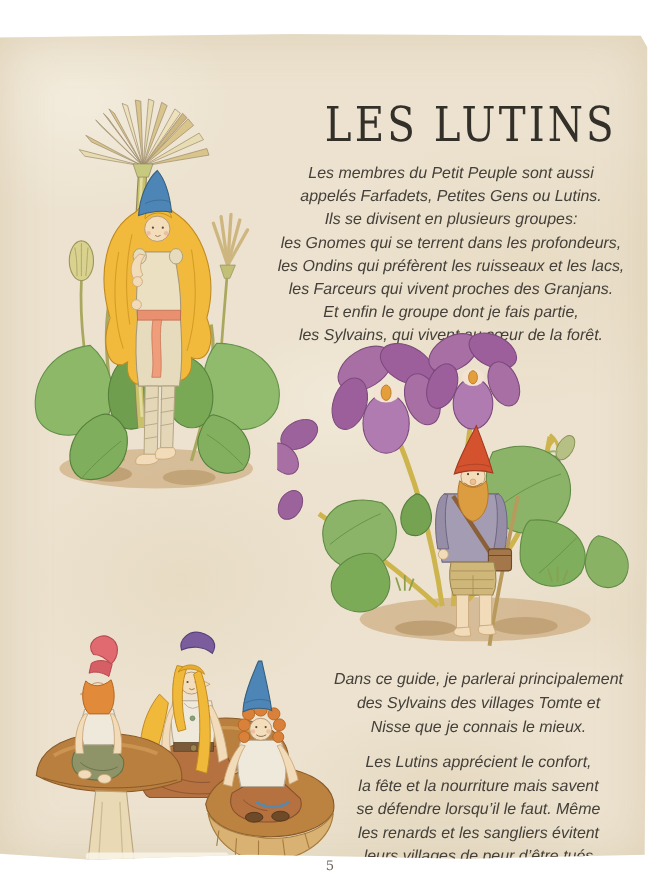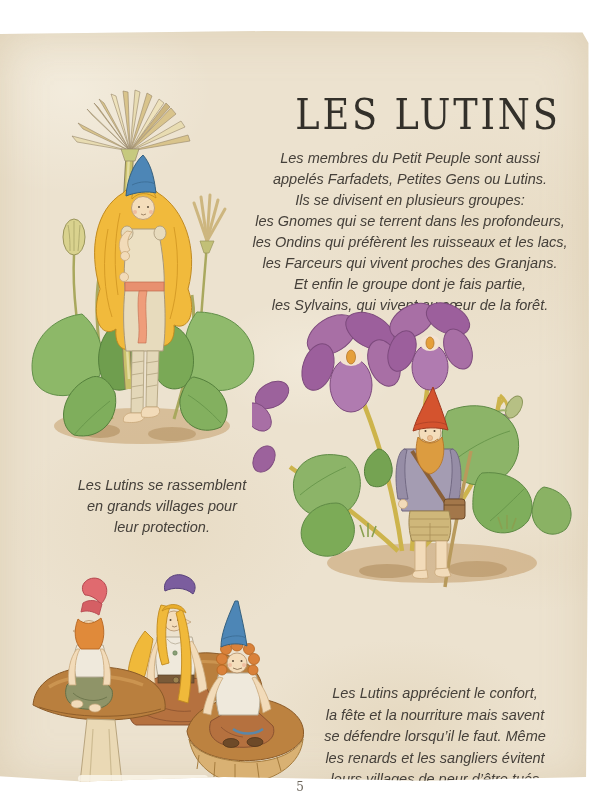--- a/index.html
+++ b/index.html
@@ -57,24 +57,24 @@
 
   <div class="hand intro">Les membres du Petit Peuple sont aussi
 appelés Farfadets, Petites Gens ou Lutins.
 Ils se divisent en plusieurs groupes:
 les Gnomes qui se terrent dans les profondeurs,
 les Ondins qui préfèrent les ruisseaux et les lacs,
 les Farceurs qui vivent proches des Granjans.
 Et enfin le groupe dont je fais partie,
 les Sylvains, qui vivent au cœur de la forêt.</div>
 
-  <div class="hand caption">Les Lutins se rassemblent
-en grands villages pour
-leur protection.</div>
-
+
+  <div class="hand guide">Dans ce guide, je parlerai principalement
+des Sylvains des villages Tomte et
+Nisse que je connais le mieux.</div>
 
   <div class="hand comfort">Les Lutins apprécient le confort,
 la fête et la nourriture mais savent
 se défendre lorsqu’il le faut. Même
 les renards et les sangliers évitent
 leurs villages de peur d’être tués
 sous leurs lances et leurs flèches.</div>
 
   <div class="illus illus-fairy">
   <svg width="250" height="390" viewBox="0 0 250 390">

